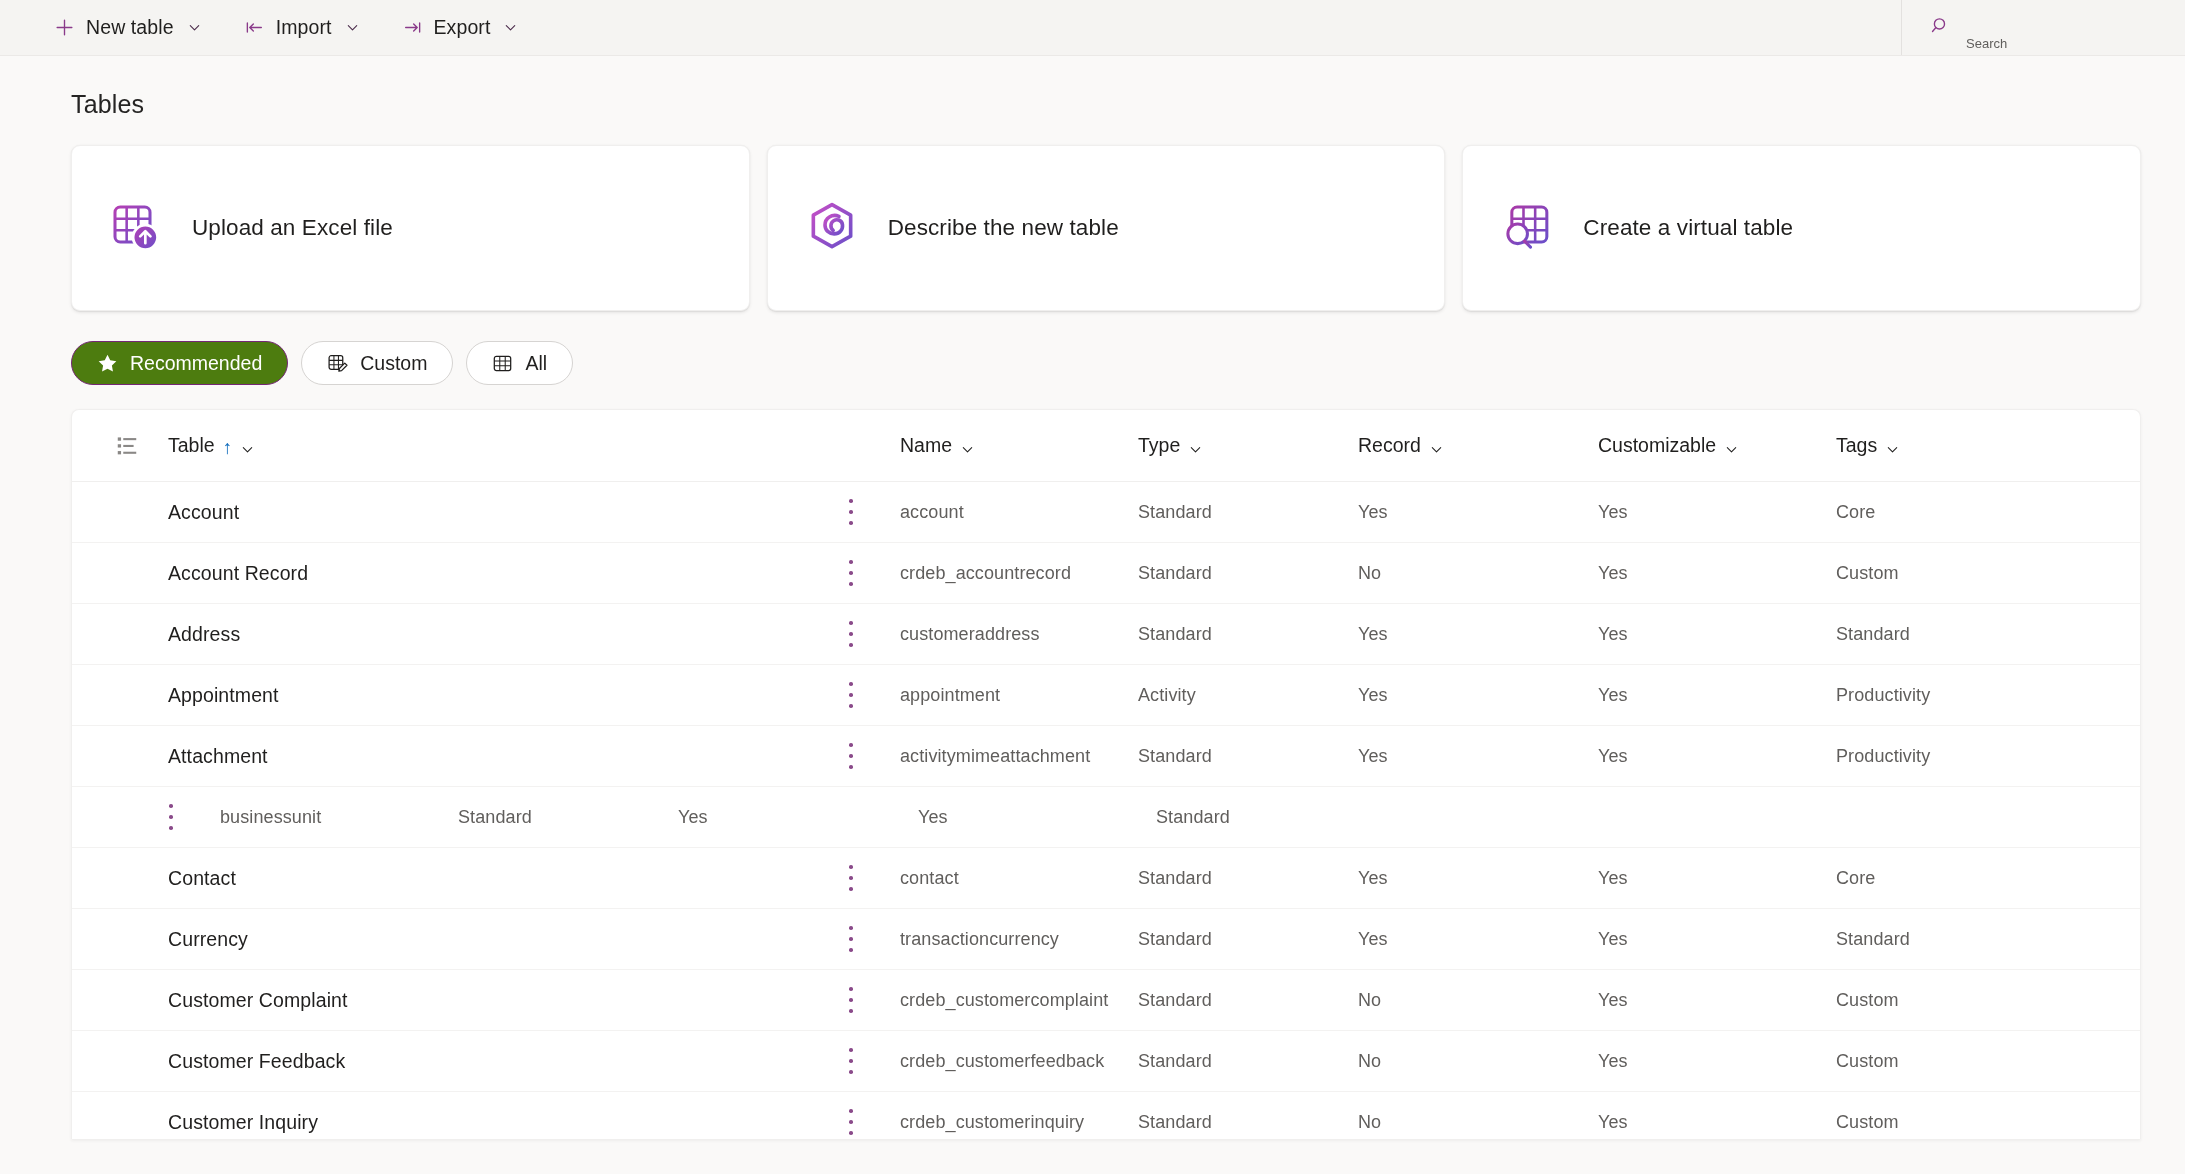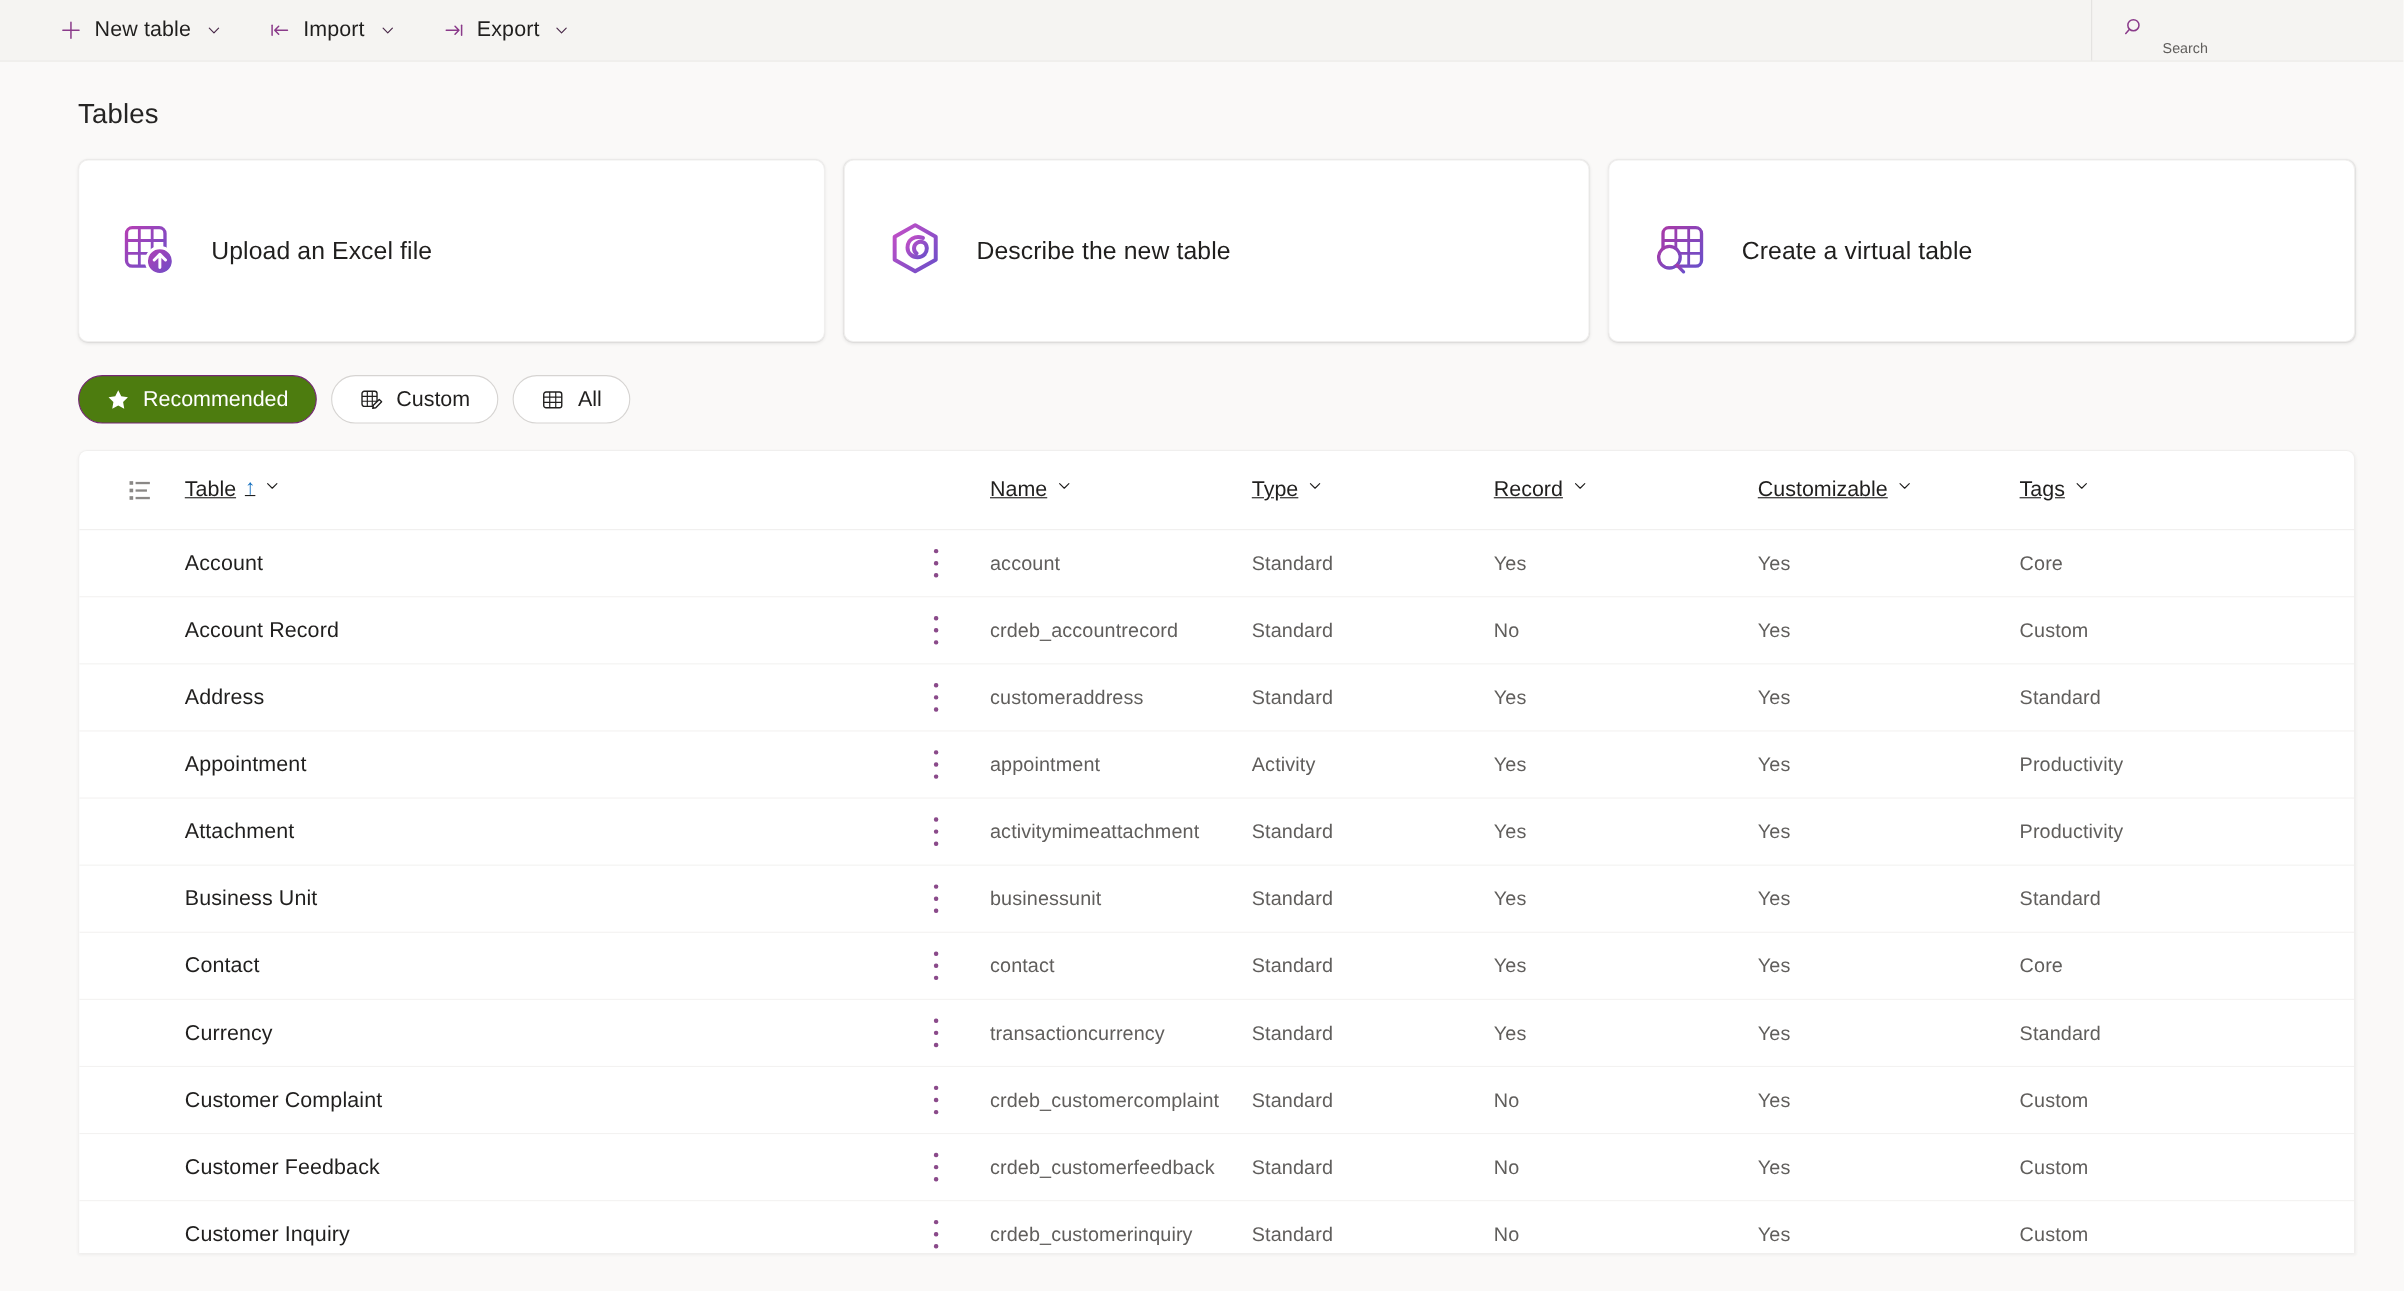--- a/index.html
+++ b/index.html
@@ -162,27 +162,26 @@
   .c-table { width: 680px; flex: none; }
   .c-dots  { width: 52px; flex: none; display:flex; align-items:center; }
   .c-name  { width: 238px; flex: none; }
   .c-type  { width: 220px; flex: none; }
   .c-man   { width: 240px; flex: none; }
   .c-cus   { width: 238px; flex: none; }
   .c-tags  { flex: 1; }
 
   .hcell {
     display: flex;
-    align-items: flex-start;
+    align-items: flex-end;
     gap: 8px;
     font-size: 19.5px;
     color: #201f1e;
     cursor: pointer;
     user-select: none;
-    text-decoration: underline;
   }
   .hcell .sortarrow { color:#0f6cbd; font-size: 19px; line-height: 1; }
   .hchev { width: 15px; height: 15px; display:block; }
 
   .cell-table {
     font-size: 19.5px;
     color: #201f1e;
     letter-spacing: .1px;
   }
   .cell-muted {
@@ -521,21 +520,20 @@
             </span>
           </div>
           <div class="c-name"><span class="cell-muted">activitymimeattachment</span></div>
           <div class="c-type"><span class="cell-muted">Standard</span></div>
           <div class="c-man"><span class="cell-muted">Yes</span></div>
           <div class="c-cus"><span class="cell-muted">Yes</span></div>
           <div class="c-tags"><span class="cell-muted">Productivity</span></div>
         </div>
         <div class="row">
           <div class="c-sel"></div>
-          <div class="c-table"><span class="cell-table">Business Unit</span></div>
           <div class="c-dots">
             <span class="dots">
               <i></i>
               <i></i>
               <i></i>
             </span>
           </div>
           <div class="c-name"><span class="cell-muted">businessunit</span></div>
           <div class="c-type"><span class="cell-muted">Standard</span></div>
           <div class="c-man"><span class="cell-muted">Yes</span></div>

